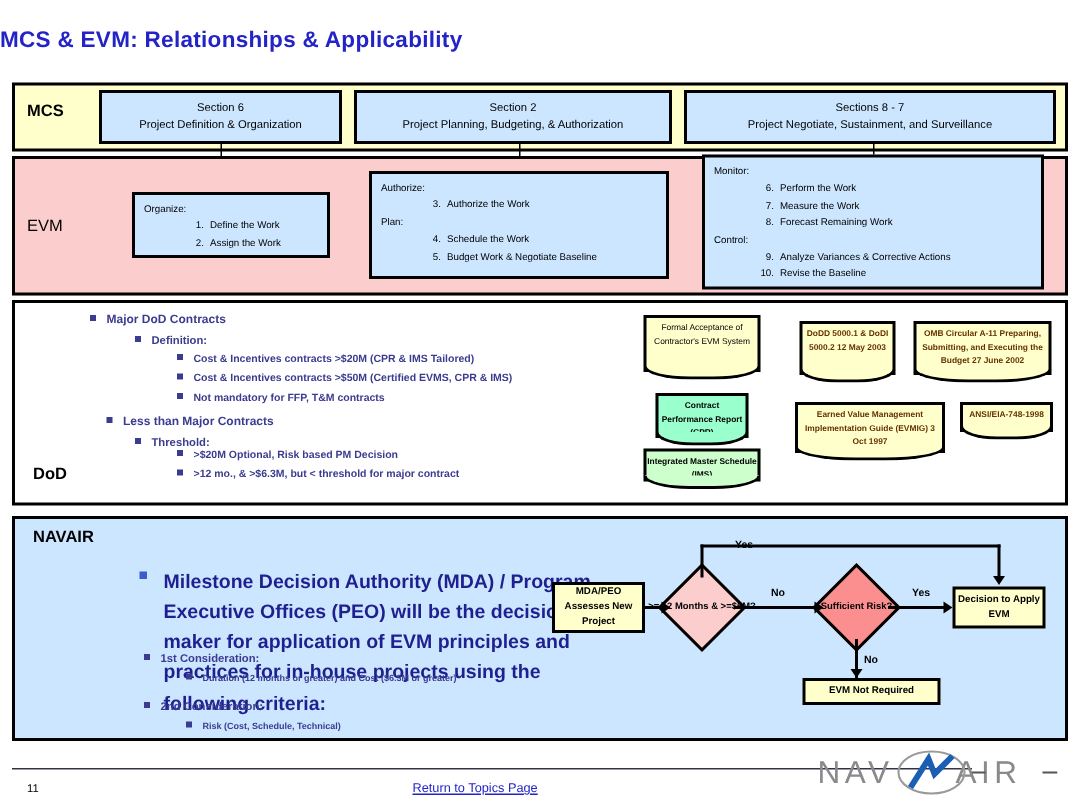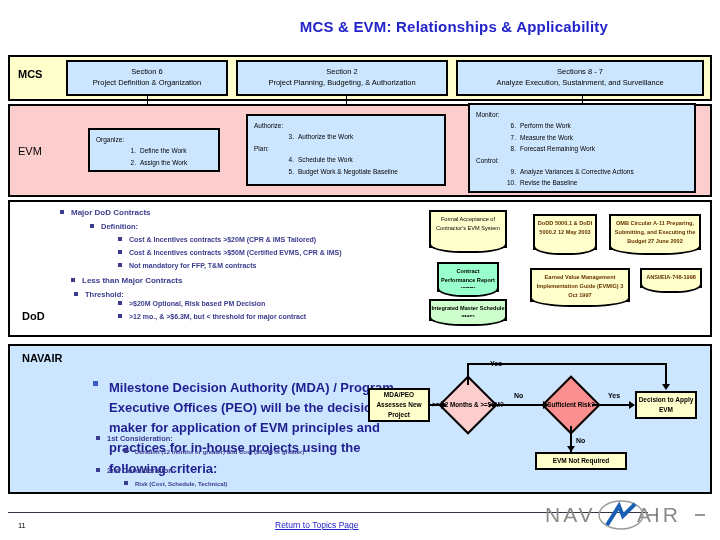--- a/index.html
+++ b/index.html
@@ -6,24 +6,23 @@
   body{
     width:720px;height:540px;background:#ffffff;
     font-family:"Liberation Sans", sans-serif;
     overflow:hidden;position:relative;
   }
   .slide{position:absolute;left:0;top:0;width:720px;height:540px;}
   .abs{position:absolute;box-sizing:border-box;}
 
   
   #title{
-    left:0;top:18px;width:608px;text-align:right;
+    left:0;top:18px;width:608px;text-align:left;
     font-size:15px;font-weight:bold;color:#2323c8;
     letter-spacing:.2px;
-    padding-left:45px;
   }
 
   
   #mcs-band{
     left:8px;top:55px;width:704px;height:46px;
     background:#ffffcc;border:2px solid #000;
   }
   #mcs-label{left:18px;top:68px;font-size:11px;font-weight:bold;color:#000;}
   .mcs-box{
     background:#cce6ff;border:2px solid #000;
@@ -143,21 +142,21 @@
   <div class="abs mcs-box" id="mcs-b1">
     <span>Section 6</span><br>
     <span>Project Definition &amp; Organization</span>
   </div>
   <div class="abs mcs-box" id="mcs-b2">
     <span>Section 2</span><br>
     <span>Project Planning, Budgeting, &amp; Authorization</span>
   </div>
   <div class="abs mcs-box" id="mcs-b3">
     <span>Sections 8 - 7</span><br>
-    <span>Analyze Execution, Sustainment, and Surveillance</span>
+    <span>Project Negotiate, Sustainment, and Surveillance</span>
   </div>
 
   <div class="abs conn" style="left:147px;top:96px;height:36px;"></div>
   <div class="abs conn" style="left:346px;top:96px;height:20px;"></div>
   <div class="abs conn" style="left:582px;top:96px;height:10px;"></div>
 
   <div class="abs" id="evm-band"></div>
   <div class="abs" id="evm-label">EVM</div>
 
   <div class="abs evm-box" id="evm-b1">
@@ -186,21 +185,21 @@
 
   <div class="abs" id="dod-band"></div>
   <div class="abs" id="dod-label">DoD</div>
 
   <div class="bul lv1" style="left:60px;top:208px;"><span class="sq"></span><span>Major DoD Contracts</span></div>
   <div class="bul lv2" style="left:90px;top:222px;"><span class="sq"></span><span>Definition:</span></div>
   <div class="bul lv3" style="left:118px;top:236px;"><span class="sq"></span><span>Cost &amp; Incentives contracts &gt;$20M (CPR &amp; IMS Tailored)</span></div>
   <div class="bul lv3" style="left:118px;top:249px;"><span class="sq"></span><span>Cost &amp; Incentives contracts &gt;$50M (Certified EVMS, CPR &amp; IMS)</span></div>
   <div class="bul lv3" style="left:118px;top:262px;"><span class="sq"></span><span>Not mandatory for FFP, T&amp;M contracts</span></div>
   <div class="bul lv1" style="left:71px;top:276px;"><span class="sq"></span><span>Less than Major Contracts</span></div>
-  <div class="bul lv2" style="left:74px;top:290px;text-align:center;"><span class="sq"></span><span>Threshold:</span></div>
+  <div class="bul lv2" style="left:90px;top:290px;text-align:center;"><span class="sq"></span><span>Threshold:</span></div>
   <div class="bul lv3" style="left:118px;top:300px;"><span class="sq"></span><span>&gt;$20M Optional, Risk based PM Decision</span></div>
   <div class="bul lv3" style="left:118px;top:313px;"><span class="sq"></span><span>&gt;12 mo., &amp; &gt;$6.3M, but &lt; threshold for major contract</span></div>
 
   <div class="doc cream wave" style="left:429px;top:210px;width:78px;height:38px;">Formal Acceptance of Contractor's EVM System</div>
   <div class="doc green wave" style="left:437px;top:262px;width:62px;height:30px;">Contract Performance Report (CPR)</div>
   <div class="doc lgreen wave" style="left:429px;top:299px;width:78px;height:22px;">Integrated Master Schedule (IMS)</div>
 
   <div class="doc note wave" style="left:533px;top:214px;width:64px;height:36px;">DoDD 5000.1 &amp; DoDI 5000.2 12 May 2003</div>
   <div class="doc note wave" style="left:609px;top:214px;width:92px;height:36px;">OMB Circular A-11 Preparing, Submitting, and Executing the Budget 27 June 2002</div>
   <div class="doc note wave" style="left:530px;top:268px;width:100px;height:34px;">Earned Value Management Implementation Guide (EVMIG) 3 Oct 1997</div>

